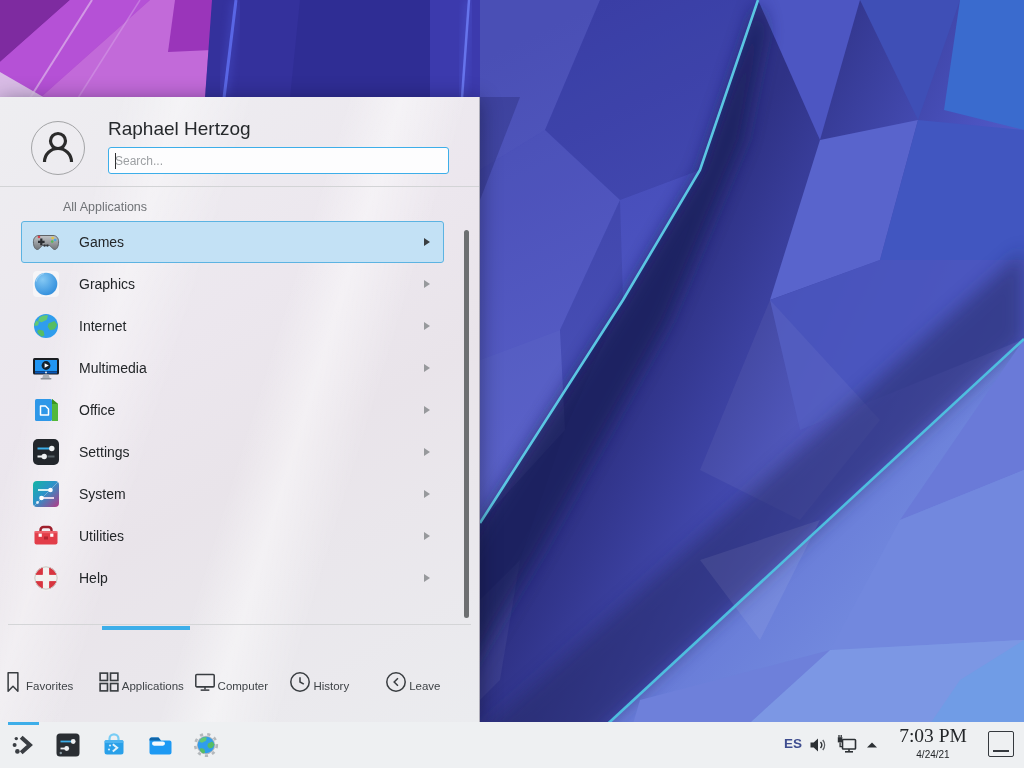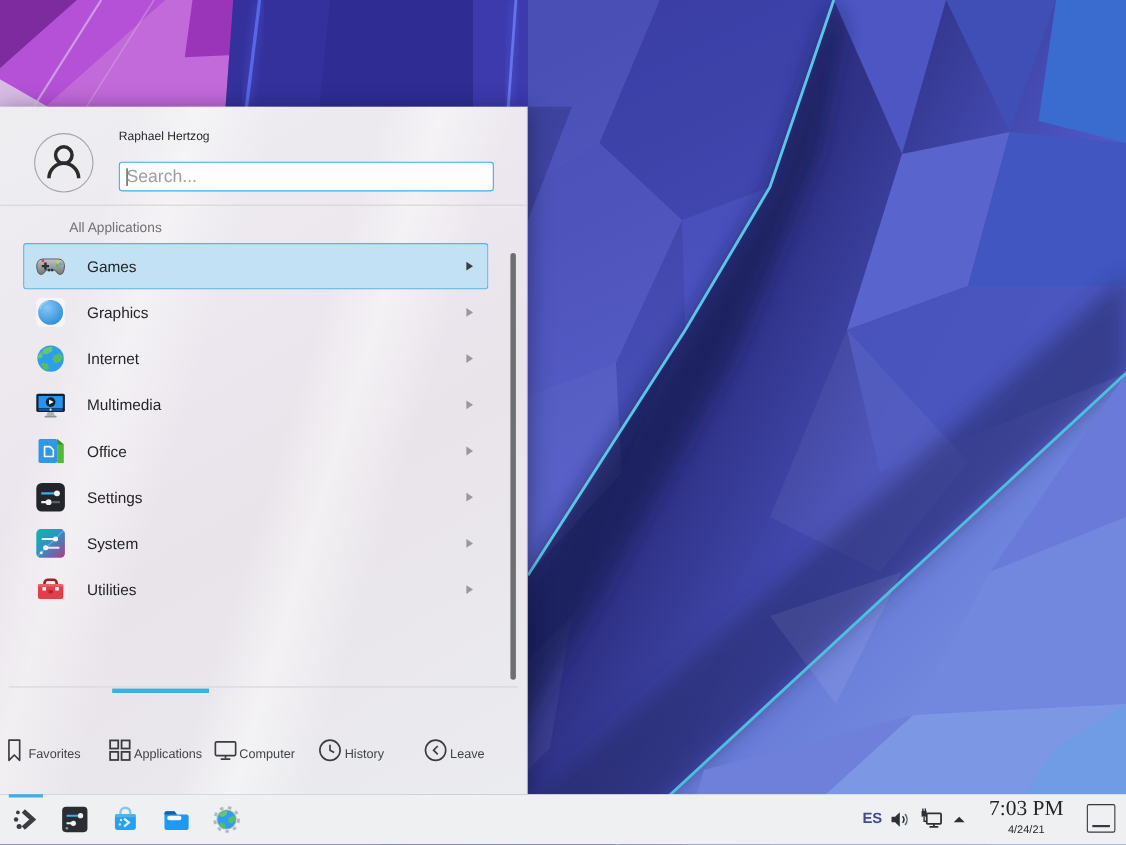--- a/index.html
+++ b/index.html
@@ -20,28 +20,28 @@
       linear-gradient(150deg,#eeeef1 0%,#ece7ee 38%,#e9e4ea 58%,#ebecef 100%);
     box-shadow:0 3px 20px rgba(10,10,30,.45);
     border-right:1px solid rgba(45,45,75,.35);
     box-sizing:border-box;
     z-index:2;
   }
   .avatar{
     position:absolute;left:31px;top:24px;width:52px;height:52px;border-radius:50%;
     border:1px solid #a3a4a6;background:transparent;
   }
-  .user-name{position:absolute;left:108px;top:21px;font-size:11px;color:#26292c;}
+  .user-name{position:absolute;left:108px;top:21px;font-size:19px;color:#26292c;}
   .search-wrap{
     position:absolute;left:108px;top:50px;width:341px;height:27px;
     border:1px solid #3daee9;border-radius:3px;background:#fdfdfe;box-sizing:border-box;
   }
   .search-wrap input{
     position:absolute;inset:0;width:100%;height:100%;border:none;outline:none;background:transparent;
-    font-family:"Liberation Sans",sans-serif;font-size:16px;color:#232629;padding:0 6px;box-sizing:border-box;
+    font-family:"Liberation Sans",sans-serif;font-size:12px;color:#232629;padding:0 6px;box-sizing:border-box;
   }
   .search-wrap input::placeholder{color:#9da0a3;opacity:1;}
   .caret-bar{position:absolute;left:6px;top:5px;width:1px;height:16px;background:#2b2d2f;}
   .header-sep{position:absolute;left:0;top:89px;width:100%;height:1px;background:#d3d4d6;}
   .section-label{position:absolute;left:20px;top:103px;font-size:12.5px;color:#6f7276;margin-left:43px;}
 
   .app-list{position:absolute;left:21px;top:124px;width:423px;height:403px;overflow:hidden;}
   .app-row{
     display:flex;align-items:center;height:42px;box-sizing:border-box;
     padding-left:8px;padding-right:12px;border:1px solid transparent;border-radius:3px;
@@ -312,20 +312,33 @@
           <rect x="8.6" y="13.6" width="3.2" height="3.2" fill="#ffffff"></rect>
           <rect x="20.2" y="13.6" width="3.2" height="3.2" fill="#ffffff"></rect>
           <rect x="14" y="16.5" width="4" height="3" fill="#b52531"></rect>
         </svg>
         <span class="clabel">Utilities</span>
         <svg class="arrow" width="8" height="10" viewBox="0 0 8 10">
             <path d="M1 1l6 4-6 4z"></path>
           </svg>
       </div>
 
+      <div class="app-row">
+        <svg class="cicon" viewBox="0 0 32 32" width="32" height="32">
+          <circle cx="16" cy="16" r="11.2" fill="#d8353f"></circle>
+          <rect x="12.9" y="3.5" width="6.2" height="25" fill="#f3f1ef"></rect>
+          <rect x="3.5" y="12.9" width="25" height="6.2" fill="#f3f1ef"></rect>
+          <circle cx="16" cy="16" r="4.6" fill="#f3f1ef"></circle>
+          <circle cx="16" cy="16" r="11.2" fill="none" stroke="#c9c6c3" stroke-width="1"></circle>
+        </svg>
+        <span class="clabel">Help</span>
+        <svg class="arrow" width="8" height="10" viewBox="0 0 8 10">
+            <path d="M1 1l6 4-6 4z"></path>
+          </svg>
+      </div>
 
     </div>
 
     <div class="scrollbar"></div>
 
     <div class="footer-sep"></div>
     <div class="tab-indicator"></div>
 
     <div class="tabs">
       <div class="tab">

